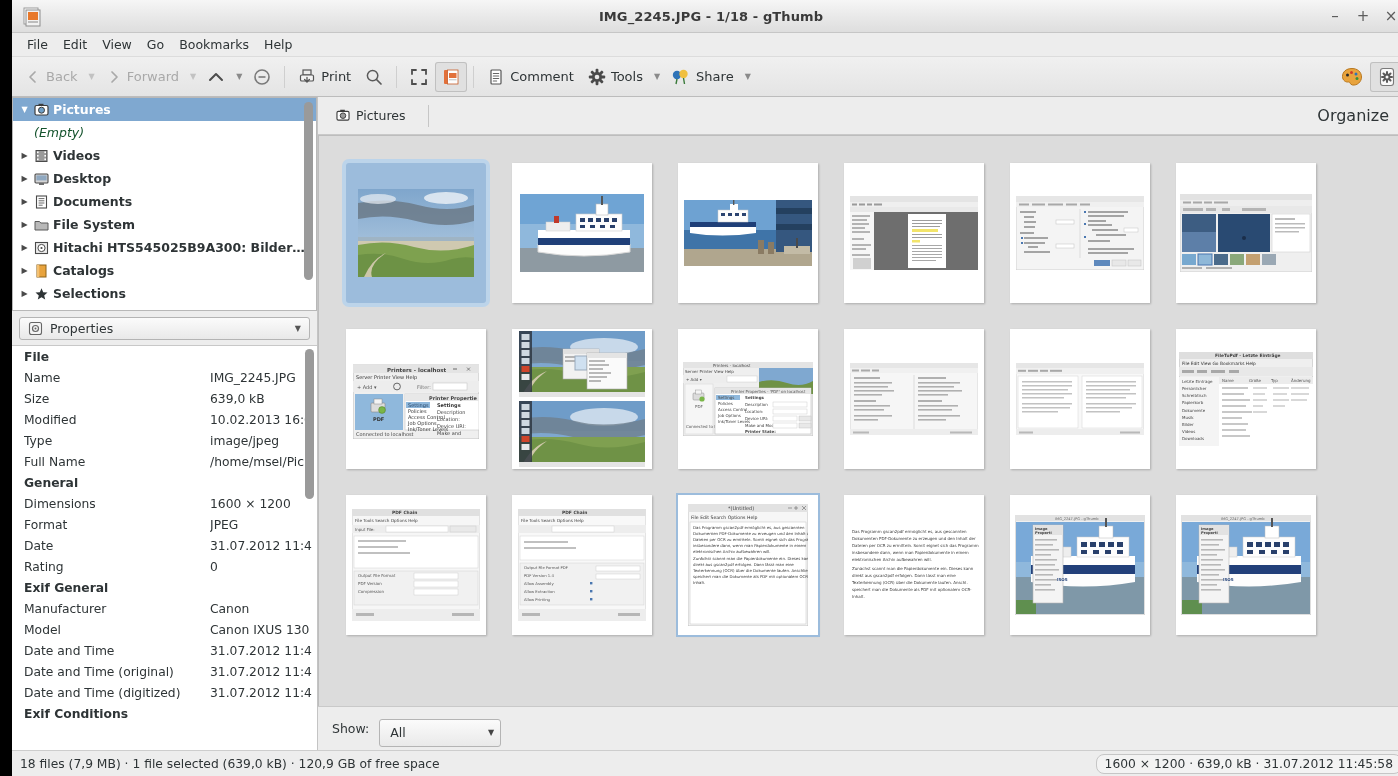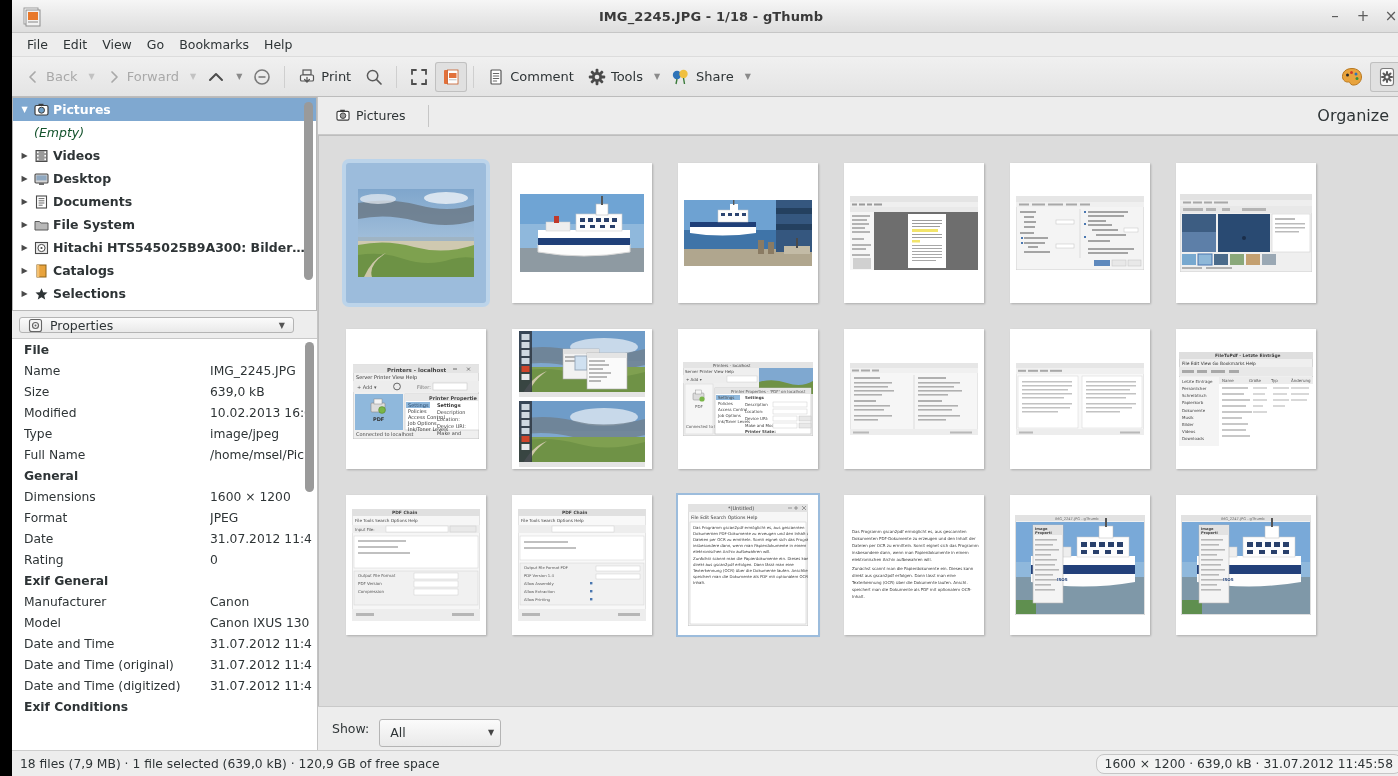--- a/index.html
+++ b/index.html
@@ -127,21 +127,21 @@
     position: absolute; right: 2px; top: 2px;
     width: 11px; height: 208px;
   }
   .tree-scroll i {
     display: block; position: absolute; left: 1px; top: 2px;
     width: 9px; height: 178px; background: #9a9a9a; border-radius: 5px;
   }
 
   
   .prop-combo {
-    margin: 6px 23px 5px 7px; height: 16px;
+    margin: 6px 7px 5px 7px; height: 23px;
     background: linear-gradient(to bottom,#fbfbfb,#e9e9e9);
     border: 1px solid #b4b4b4; border-radius: 3px;
     display: flex; align-items: center; padding: 0 4px 0 8px;
     gap: 7px; cursor: default;
   }
   .prop-combo .lbl { flex: 1; font-size: 12.5px; }
   .prop-combo .ar { font-size: 8px; color: #555; padding-right: 4px; }
 
   .props {
     flex: 1; background: #fff; border-top: 1px solid #c8c8c8;

